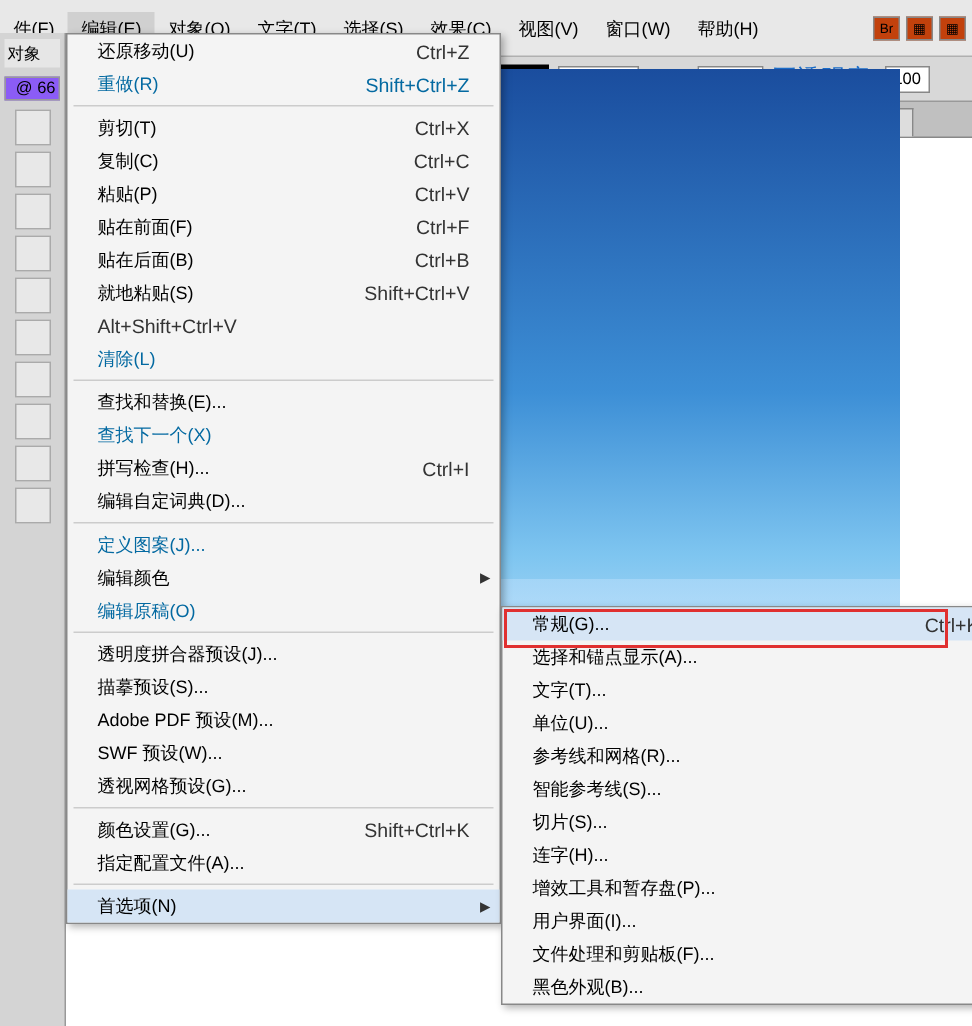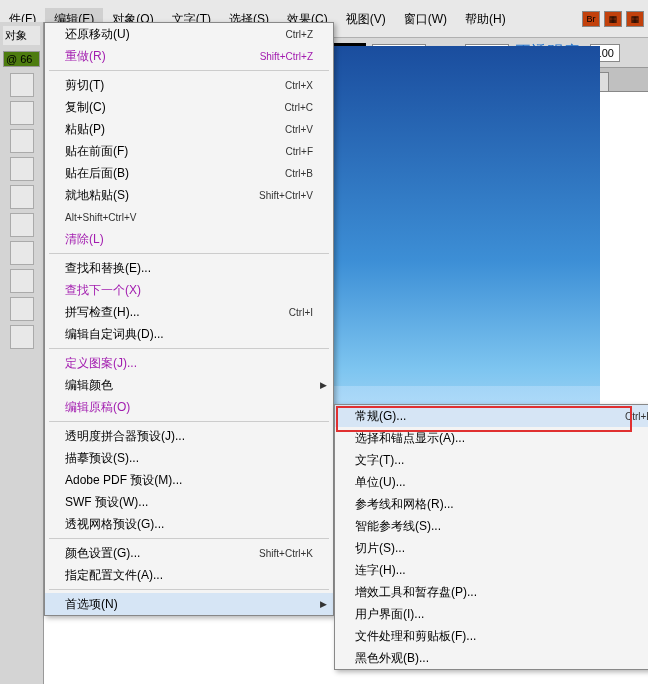--- a/index.html
+++ b/index.html
@@ -13,35 +13,35 @@
   .toolbar .sw{width:34px;height:20px;background:#000;}
   .toolbar .txt{}
   .toolbar .dd{width:54px;height:18px;border:1px solid #888;background:#fff;display:flex;align-items:center;justify-content:flex-end;padding-right:2px;font-size:10px;}
   .toolbar .ddw{width:44px;}
   .toolbar .num{width:30px;height:18px;border:1px solid #888;background:#fff;font-size:11px;display:flex;align-items:center;justify-content:center;}
   .tabs { height:24px; background:#c0c0c0; border-bottom:1px solid #888; display:flex; align-items:flex-end; font-size:11px; }
   .tabs .spacer{width:320px;}
   .tabs .tab{padding:3px 10px;background:#ddd;border:1px solid #888;border-bottom:none;margin-right:2px;}
   .leftcol{position:absolute;left:0;top:22px;width:44px;bottom:0;background:#d4d4d4;border-right:1px solid #999;}
   .leftcol .obj{margin:4px 3px;padding:2px;font-size:11px;background:#e6e6e6;}
-  .leftcol .zoom{margin:6px 3px;font-size:11px;background:#4d7c0f;border:1px solid #999;padding:1px 2px;}
+  .leftcol .zoom{margin:6px 3px;font-size:11px;background:#8b5cf6;border:1px solid #999;padding:1px 2px;text-align:right;}
   .leftcol .tool{width:24px;height:24px;margin:4px auto;border:1px solid #aaa;background:#e8e8e8;}
   .imgbg{position:absolute;left:290px;top:46px;width:310px;height:540px;background:linear-gradient(to bottom,#1a4d9e 0%,#3d8fd6 40%,#7ec5f0 60%,#cde8fa 80%,#e8f4fb 100%);}
   .ice{position:absolute;left:0;right:0;bottom:0;height:200px;background:
     radial-gradient(ellipse at 30% 40%, rgba(220,240,255,0.9) 8%, transparent 20%),
     radial-gradient(ellipse at 60% 55%, rgba(200,230,255,0.9) 10%, transparent 25%),
     radial-gradient(ellipse at 80% 35%, rgba(230,245,255,0.9) 9%, transparent 22%),
     linear-gradient(to bottom, rgba(180,220,250,0.6), rgba(220,240,255,0.9));
   }
   .menu{position:absolute;background:#f4f4f4;border:1px solid #888;box-shadow:2px 2px 5px rgba(0,0,0,0.3);font-size:12px;}
   .menu1{left:44px;top:22px;width:290px;}
   .menu .row{display:flex;align-items:center;height:22px;padding:0 20px 0 20px;position:relative;cursor:default;gap:12px;}
   .menu .row .lbl{flex:1;}
-  .menu .row .sc{color:#333;font-size:10px;}
-  .menu .row.dis .lbl,.menu .row.dis .sc{color:#a21caf;}
+  .menu .row .sc{color:#333;font-size:13px;}
+  .menu .row.dis .lbl,.menu .row.dis .sc{color:#0369a1;}
   .menu .row.sub::after{content:"▶";position:absolute;right:6px;font-size:9px;color:#333;}
   .menu .row.hi{background:#d6e5f5;}
   .menu .sep{height:1px;background:#ccc;margin:3px 4px;}
   .menu2{left:334px;top:404px;width:340px;}
   .hlbox{position:absolute;left:336px;top:406px;width:296px;height:26px;border:2px solid #e03030;pointer-events:none;}
   .opacity-link{color:#1a6cc8;text-decoration:underline;font-size:16px;}
 </style>
 </head>
 <body>
 

